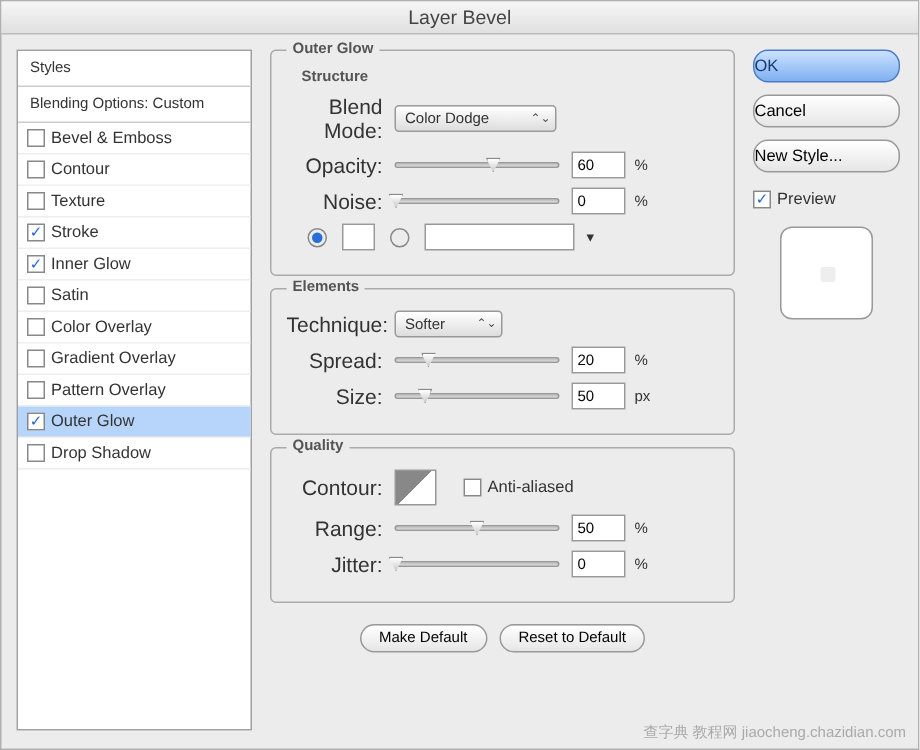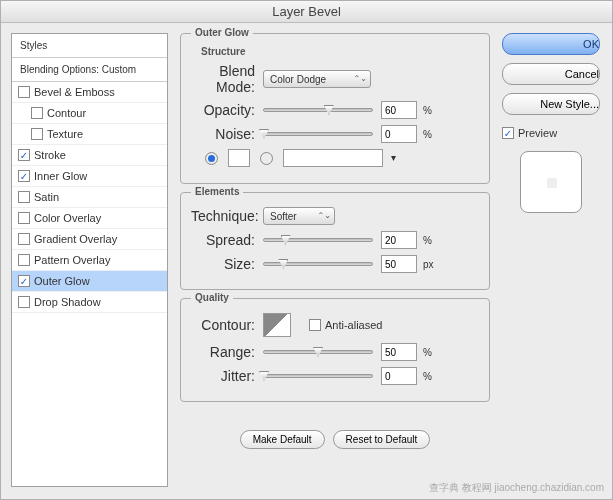--- a/index.html
+++ b/index.html
@@ -6,21 +6,21 @@
 body { font-family: 'Lucida Grande', Helvetica, Arial, sans-serif; font-size: 11px; background: #fff; color: #333; }
 .window { width: 613px; height: 500px; background: #ececec; border: 1px solid #b0b0b0; position: relative; }
 .titlebar { height: 22px; background: linear-gradient(#f6f6f6, #e0e0e0); border-bottom: 1px solid #bcbcbc; text-align: center; line-height: 22px; font-size: 13px; color: #444; }
 .dialog-body { display: flex; padding: 10px 12px 12px 10px; gap: 12px; height: calc(100% - 22px); }
 
 
 .sidebar { width: 157px; border: 1px solid #a0a0a0; background: #fff; display: flex; flex-direction: column; }
 .section-head { padding: 6px 8px; border-bottom: 1px solid #ccc; font-size: 10px; }
 .style-list { flex: 1; }
 .style-item { display: flex; align-items: center; padding: 4px 6px; border-bottom: 1px solid #eee; cursor: pointer; gap: 4px; }
-.style-item.indent { padding-left: 19px; }
+.style-item.indent { padding-left: 6px; }
 .style-item.selected { background: #b7d5fb; }
 .checkbox { width: 12px; height: 12px; border: 1px solid #888; background: #fff; display: inline-flex; align-items: center; justify-content: center; font-size: 10px; color: #1e62c9; }
 .checkbox.checked::after { content: "✓"; }
 
 
 .center { flex: 1; display: flex; flex-direction: column; gap: 8px; }
 .fieldset { border: 1px solid #aaa; border-radius: 4px; padding: 8px 10px 10px 10px; position: relative; }
 .legend { position: absolute; top: -7px; left: 10px; background: #ececec; padding: 0 4px; font-size: 10px; font-weight: bold; color: #555; }
 .sub-legend { font-size: 10px; font-weight: bold; color: #555; margin: 4px 0 6px 10px; }
 .row { display: flex; align-items: center; margin: 6px 0; }
@@ -31,26 +31,26 @@
 .knob { width: 10px; height: 10px; background: linear-gradient(#fff, #ccc); border: 1px solid #888; position: absolute; top: -4px; transform: translateX(-50%); clip-path: polygon(50% 100%, 0 0, 100% 0); }
 .num { width: 36px; height: 18px; border: 1px solid #999; background: #fff; font-size: 10px; padding: 0 3px; }
 .unit { margin-left: 6px; font-size: 10px; }
 .color-row { display: flex; align-items: center; gap: 10px; margin-left: 14px; }
 .radio { width: 13px; height: 13px; border: 1px solid #888; border-radius: 50%; display: inline-flex; align-items: center; justify-content: center; }
 .radio.on::after { content: ""; width: 7px; height: 7px; background: #2a6cd8; border-radius: 50%; }
 .swatch { width: 22px; height: 18px; border: 1px solid #999; background: #fff; }
 .gradient { width: 100px; height: 18px; border: 1px solid #999; background: linear-gradient(90deg, #fff, #fff 80%, #fff), repeating-conic-gradient(#ccc 0% 25%, #fff 0% 50%) 80px 0 / 10px 10px; position: relative; }
 .gradient::after { content: "▾"; position: absolute; right: -14px; top: 2px; font-size: 10px; }
 .contour-swatch { width: 28px; height: 24px; border: 1px solid #999; background: linear-gradient(135deg, #888 0%, #888 49%, #fff 50%); }
-.btn-row { display: flex; gap: 8px; justify-content: center; margin-top: 20px; }
+.btn-row { display: flex; gap: 8px; justify-content: center; margin-top: 6px; }
 .pill-btn { background: linear-gradient(#fff, #e6e6e6); border: 1px solid #999; border-radius: 10px; padding: 3px 12px; font-size: 10px; cursor: pointer; }
 
 
 .right { width: 98px; display: flex; flex-direction: column; gap: 8px; align-items: stretch; }
-.mac-btn { background: linear-gradient(#fff, #e6e6e6); border: 1px solid #999; border-radius: 10px; padding: 4px 0; font-size: 11px; cursor: pointer; text-align: right; }
+.mac-btn { background: linear-gradient(#fff, #e6e6e6); border: 1px solid #999; border-radius: 10px; padding: 4px 0; font-size: 11px; cursor: pointer; text-align: left; }
 .mac-btn.primary { background: linear-gradient(#cce1ff, #7fb0f0); border-color: #4a7bc8; color: #153a74; }
 .preview-row { display: flex; align-items: center; gap: 4px; margin-top: 4px; }
 .preview-thumb { width: 62px; height: 62px; border: 1px solid #999; background: #fff; border-radius: 8px; position: relative; margin-top: 4px; align-self: center; }
 .preview-thumb::after { content: ""; position: absolute; left: 26px; top: 26px; width: 10px; height: 10px; background: #eee; border-radius: 2px; box-shadow: 0 0 8px 6px rgba(255,255,255,0.8); }
 .footer-mark { position: absolute; bottom: 4px; right: 8px; font-size: 10px; color: #aaa; }
 </style>
 </head>
 <body>
 
 <div class="window">

